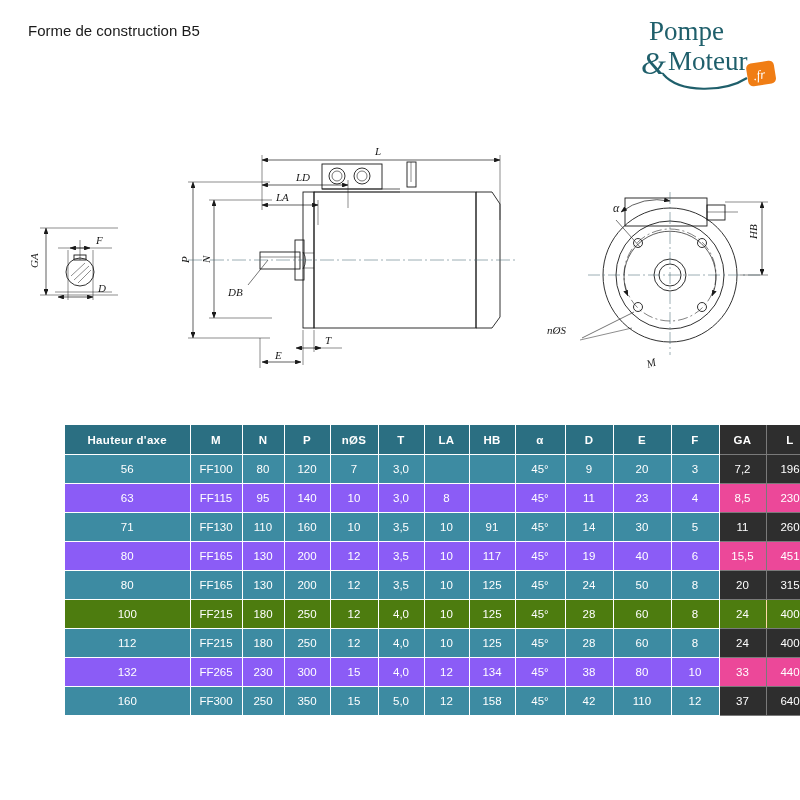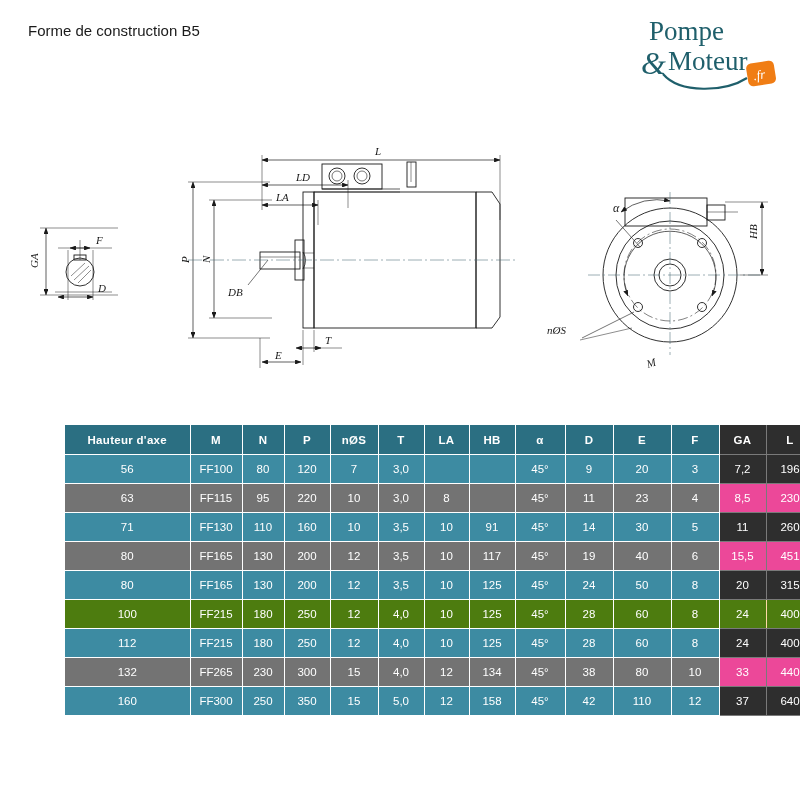--- a/index.html
+++ b/index.html
@@ -92,21 +92,21 @@
   table.dims th.dark, table.dims td.dark {
     background: #2e2e2e;
     border-right-color: #7a7a7a;
     border-bottom-color: #7a7a7a;
   }
   table.dims th:last-child, table.dims td:last-child {
     border-right: none;
   }
   
   tr.rA td { background: #3d8ba2; }
-  tr.rB td { background: #737373; }
+  tr.rB td { background: #8b5cf6; }
   tr.rA td.dark { background: #2e2e2e; }
   tr.rB td.dark { background: #ec4899; }
   
   tr.hl td, tr.hl td.dark { background: #4d7c0f; color: #ffffff; }
   tr.hl td { border-right-color: #ffffff; border-bottom-color: #ffffff; }
   tr.hl td.dark { border-right-color: #ffd9a8; }
 
   .lbl { font-family: "Liberation Serif", serif; font-style: italic; }
 </style>
 </head>
@@ -324,21 +324,21 @@
           <td>20</td>
           <td>3</td>
           <td class="dark">7,2</td>
           <td class="dark">196</td>
           <td class="dark">M3</td>
         </tr>
         <tr class="rB">
           <td>63</td>
           <td>FF115</td>
           <td>95</td>
-          <td>220</td>
+          <td>140</td>
           <td>10</td>
           <td>3,0</td>
           <td>8</td>
           <td></td>
           <td>45°</td>
           <td>11</td>
           <td>23</td>
           <td>4</td>
           <td class="dark">8,5</td>
           <td class="dark">230</td>

